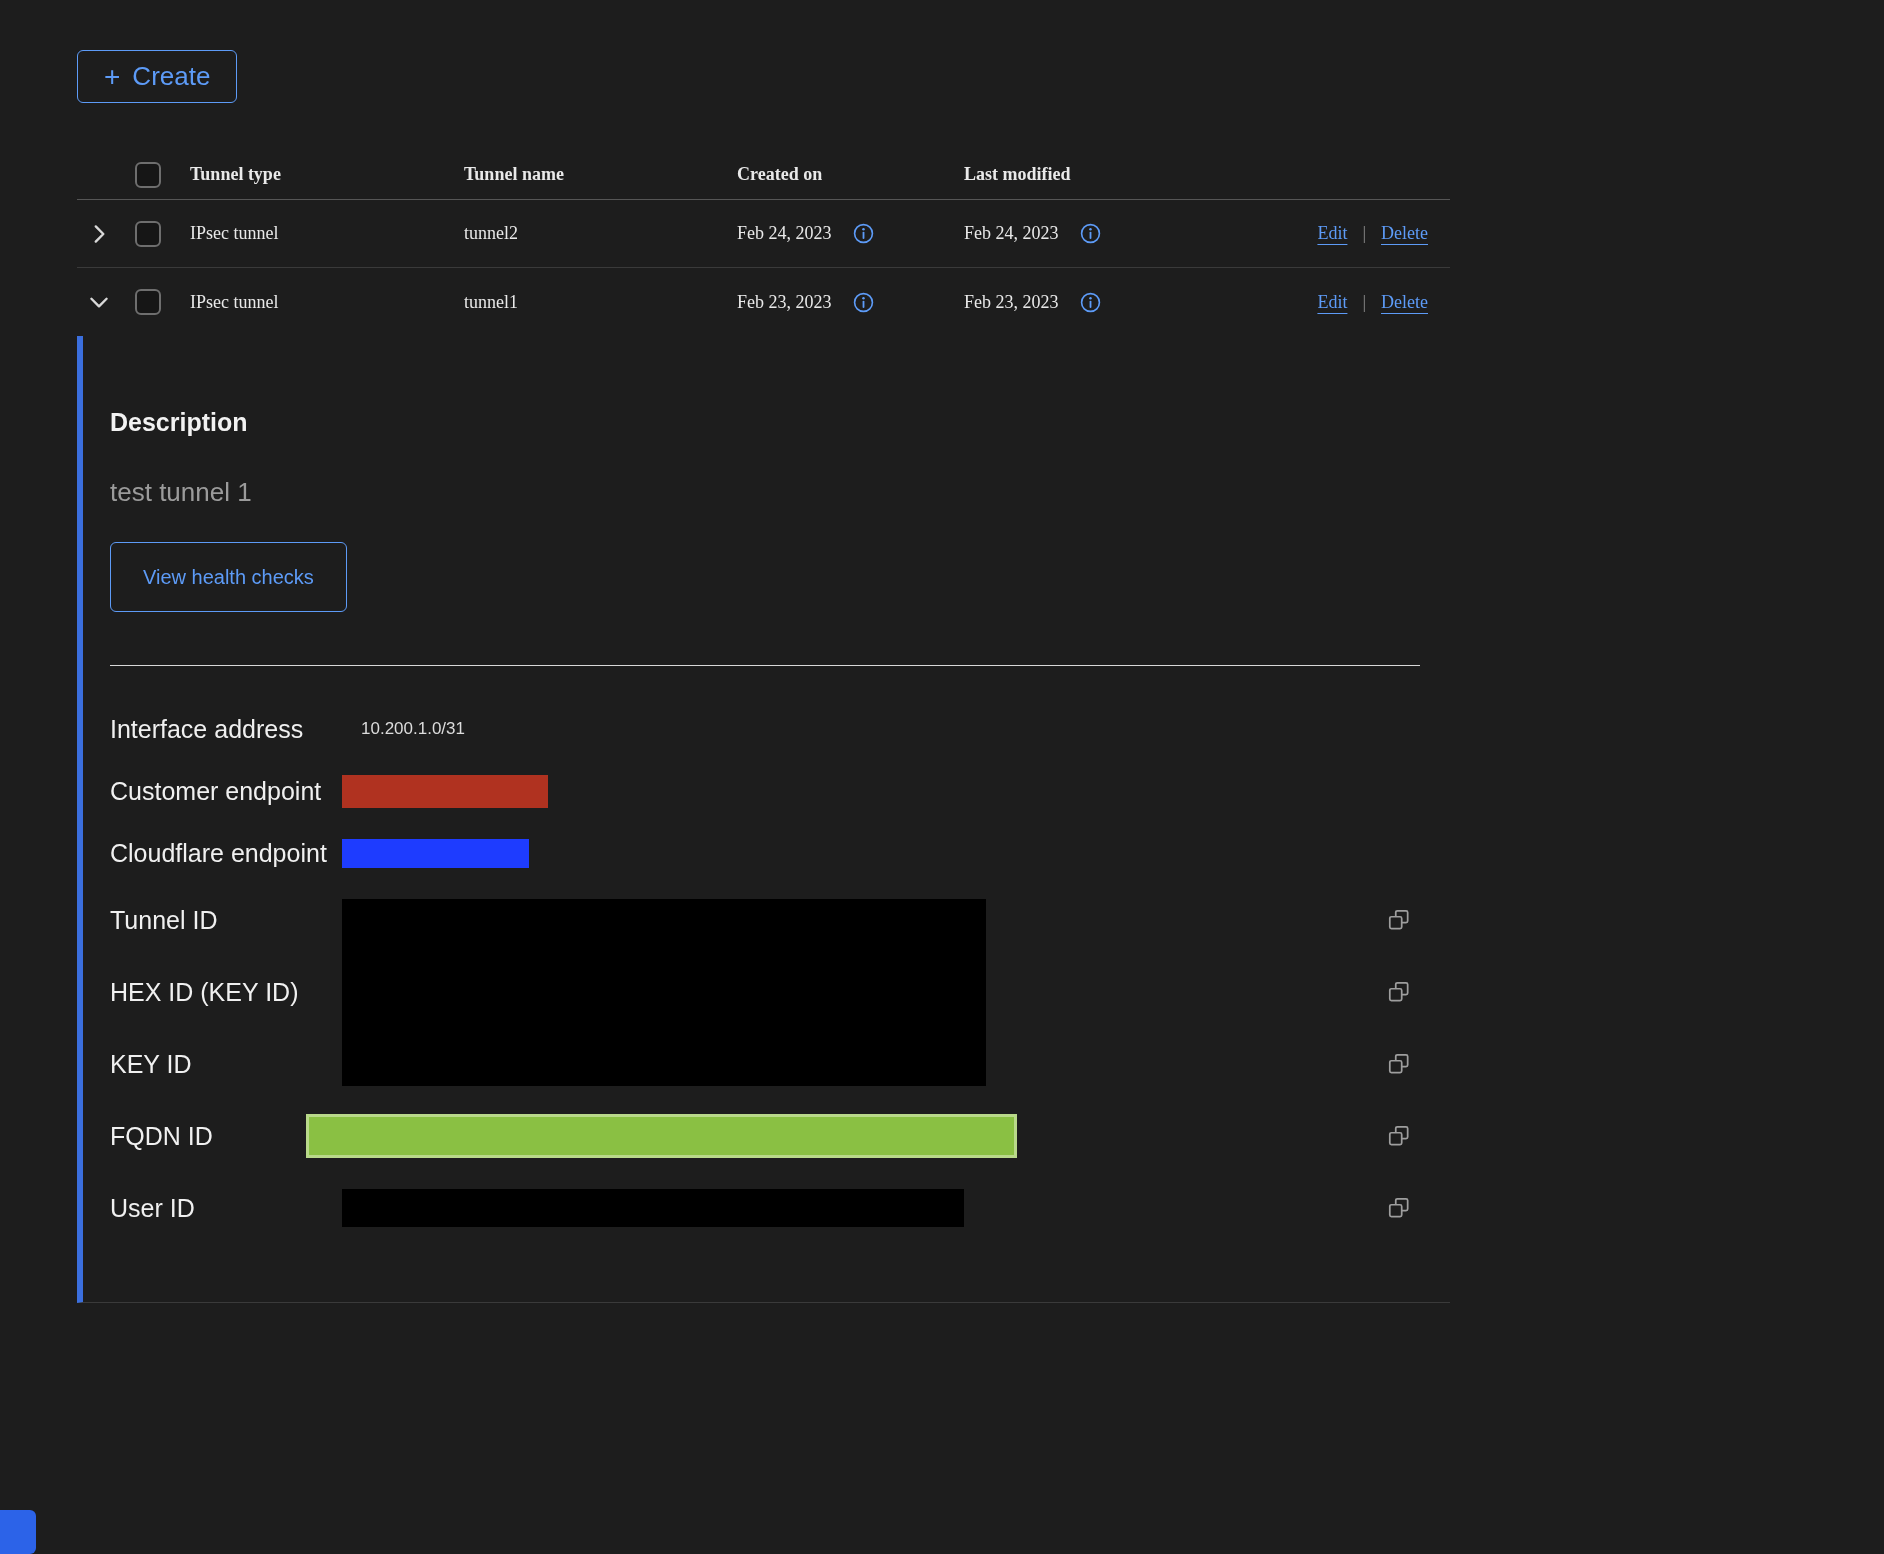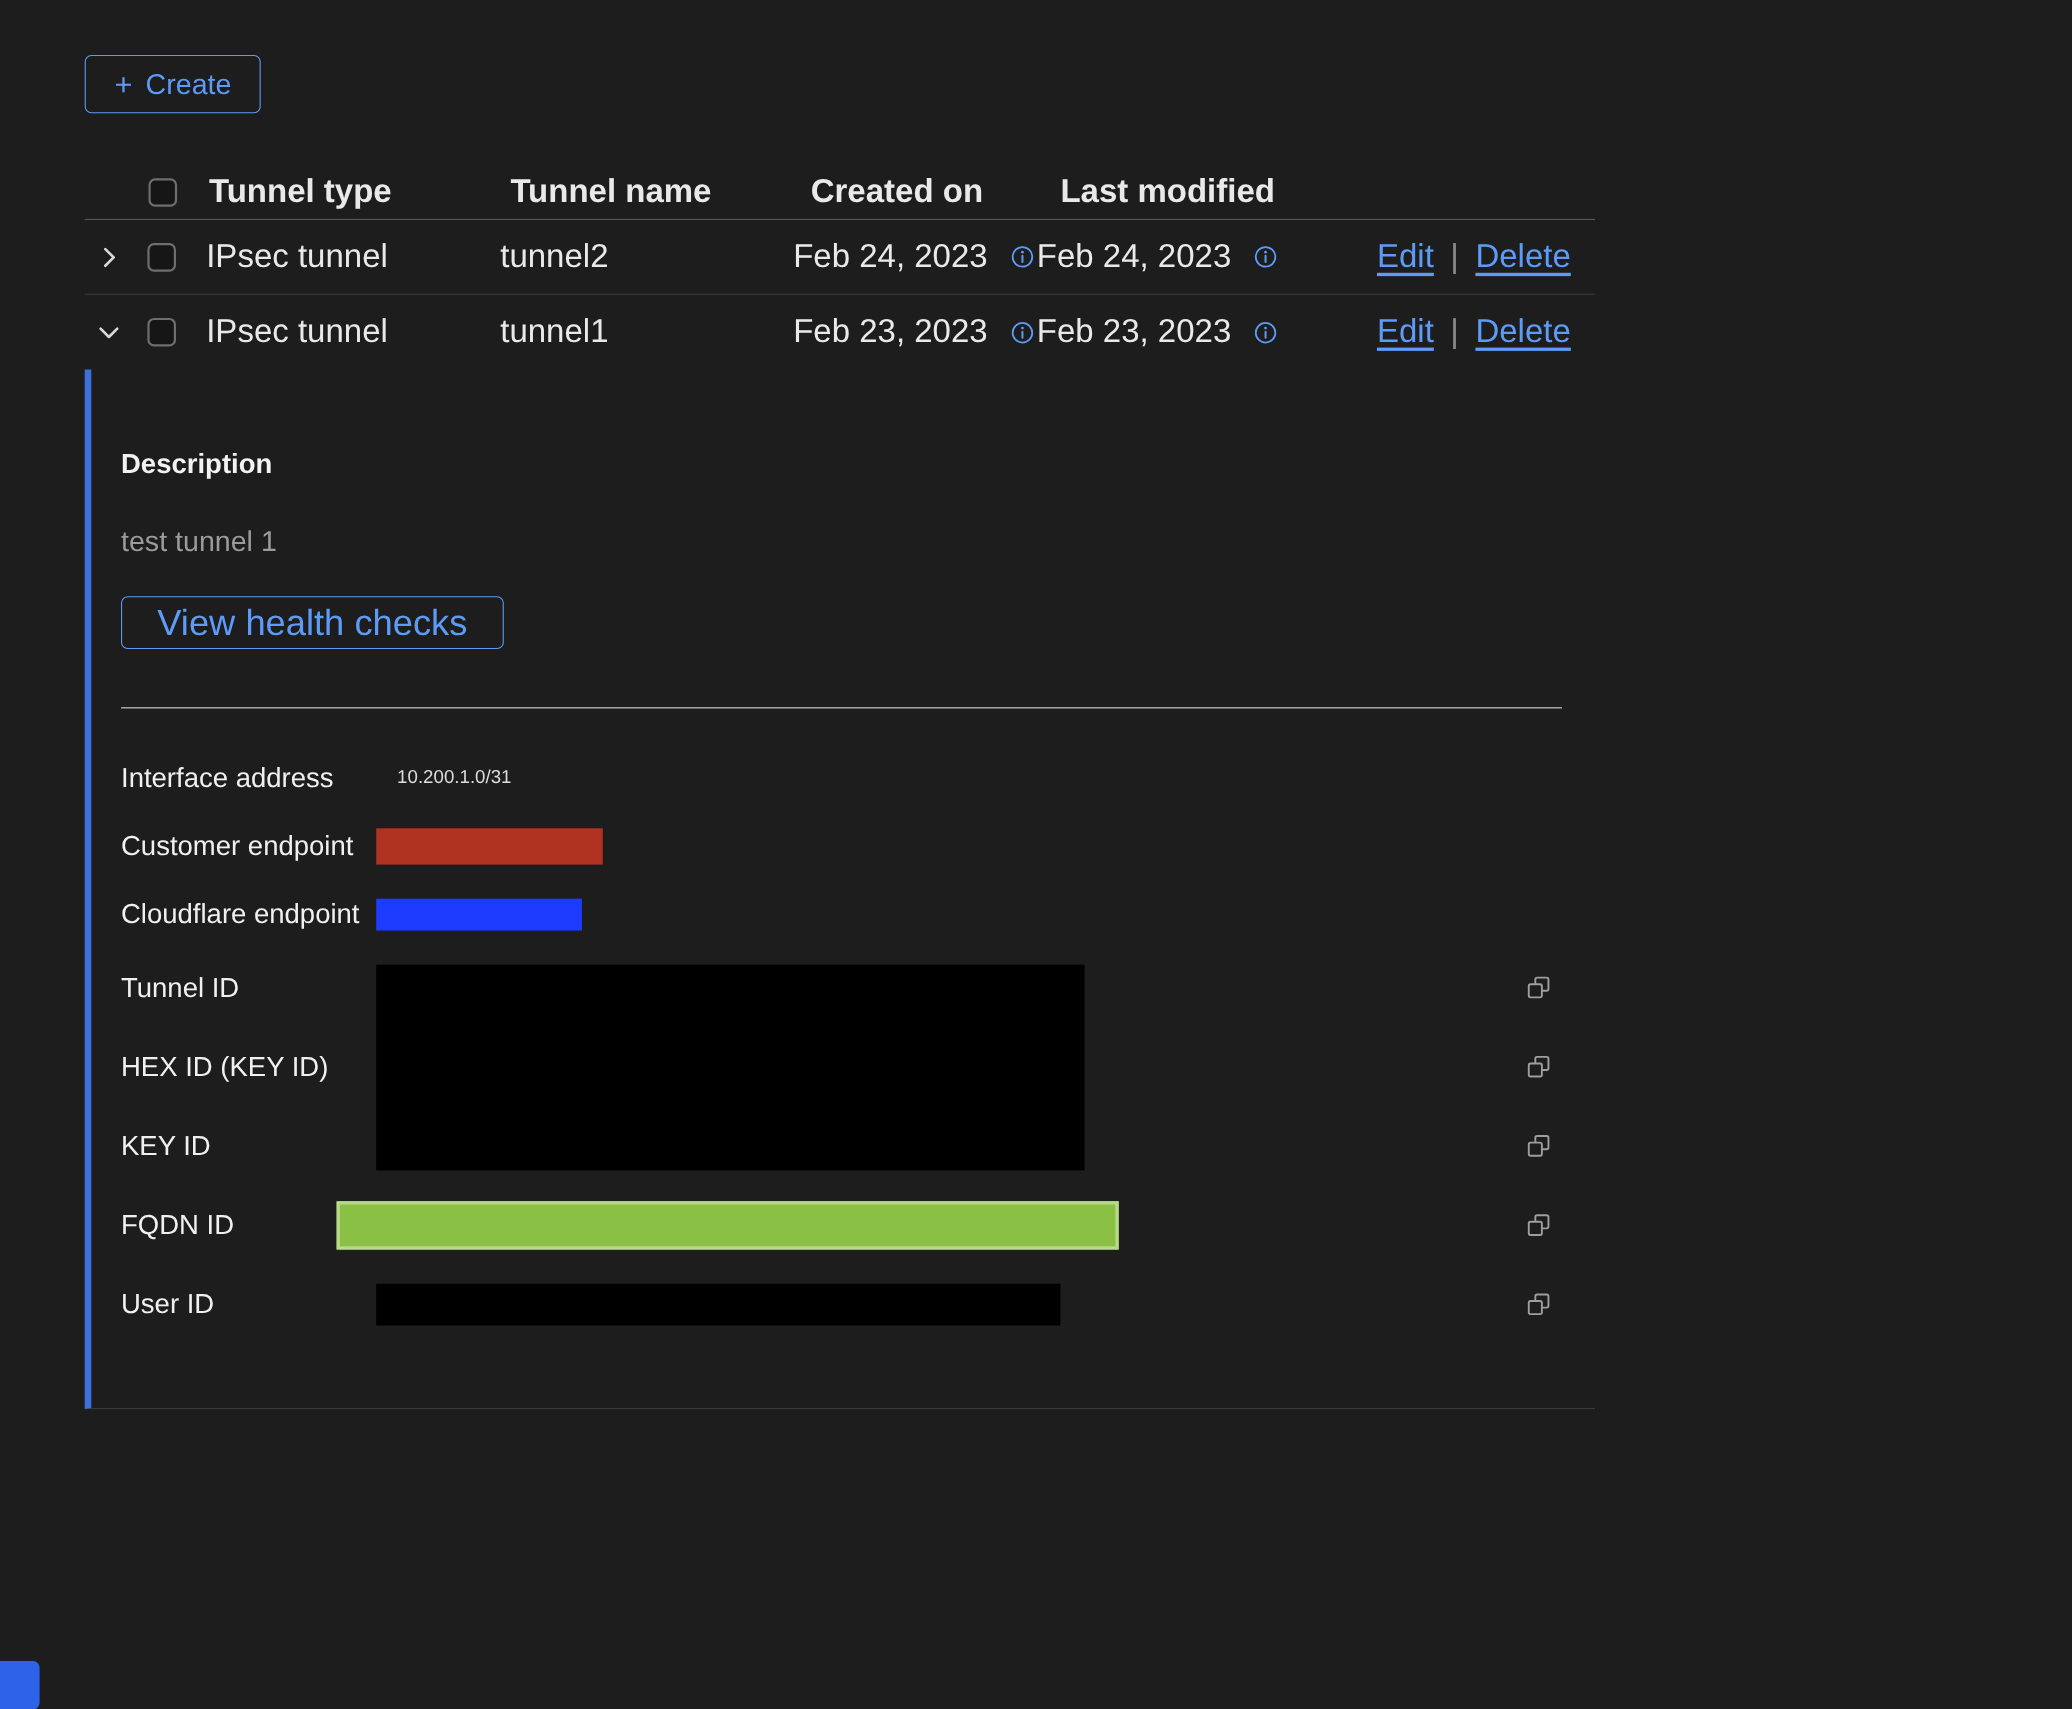--- a/index.html
+++ b/index.html
@@ -32,21 +32,21 @@
     border:1px solid var(--accent-blue);
     border-radius:6px;
     color:var(--accent-blue);
     font-size:26px;
     font-family:"Liberation Sans", sans-serif;
     cursor:pointer;
   }
   .create-btn .plus{ font-size:28px; line-height:1; font-weight:400; }
 
   
-  .table{ margin:47px 0 0 77px; width:1373px; font-size:30px; }
+  .table{ margin:47px 0 0 77px; width:1373px; font-size:18px;font-family:Liberation Serif, serif; }
   .trow{ display:flex; align-items:center; height:68px; border-bottom:1px solid #3a3a3a; }
   .trow.thead{ height:50px; font-weight:700; border-bottom:1px solid #565656; }
   .trow.no-border{ border-bottom:none; }
   .cell-caret{ width:58px; display:flex; align-items:center; padding-left:9px; }
   .cell-check{ width:55px; display:flex; align-items:center; }
   .cell-type{ width:274px; }
   .cell-name{ width:273px; }
   .cell-created{ width:227px; display:flex; align-items:center; gap:20px; }
   .cell-modified{ width:317px; display:flex; align-items:center; gap:20px; }
   .cell-actions{ flex:1; display:flex; justify-content:flex-end; align-items:flex-end; gap:15px; padding-right:22px; }
@@ -71,26 +71,26 @@
   .detail{
     margin-left:77px; width:1373px;
     border-left:6px solid var(--detail-border-blue);
     border-bottom:1px solid #3a3a3a;
     padding:32px 30px 58px 27px;
   }
   .desc-label{ font-size:25px; font-weight:600; color:#f2f2f2;margin-top:40px; }
   .desc-value{ margin-top:40px; font-size:26px; color:#9b9b9b; }
   .health-btn{
     margin-top:34px;
-    height:48px; padding:0 32px;
+    height:70px; padding:0 32px;
     background:transparent;
     border:1px solid var(--accent-blue);
     border-radius:6px;
     color:var(--accent-blue);
-    font-size:33px;
+    font-size:20px;
     font-family:"Liberation Sans", sans-serif;
     cursor:pointer;
   }
   .divider{ border:none; border-top:1px solid #d8d8d8; margin-top:53px; }
 
   .fields{ margin-top:32px; }
   .field-row{ display:flex; align-items:center; min-height:62px; }
   .field-row.tall{ min-height:72px; }
   .flabel{ width:232px; font-size:25px; color:#f0f0f0; flex-shrink:0; }
   .fvalue{ font-size:17px; color:#dcdcdc; margin-left:19px; }

